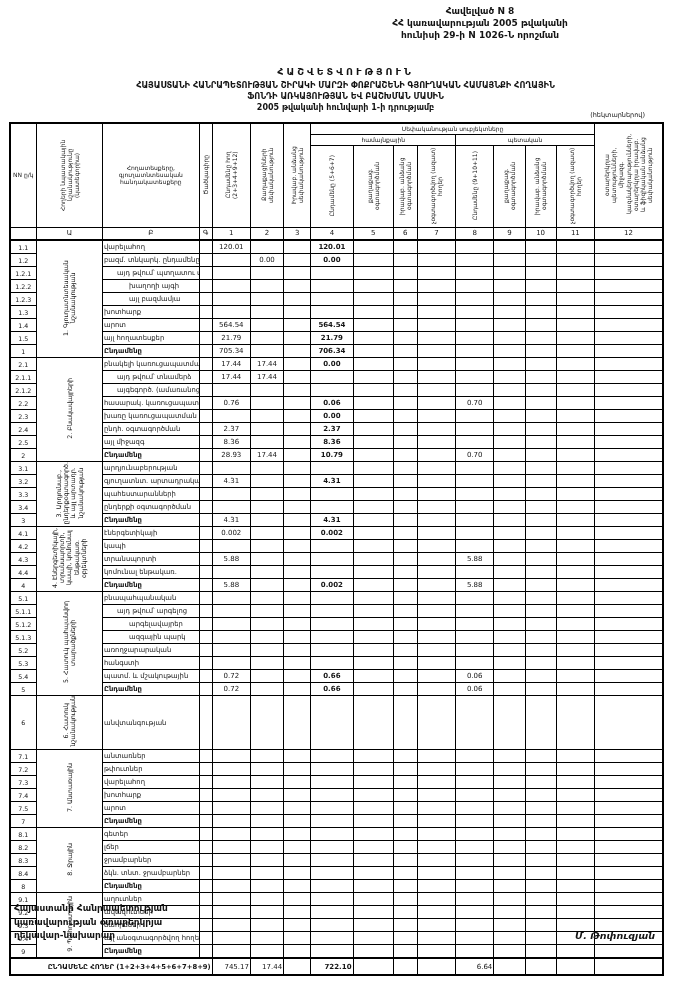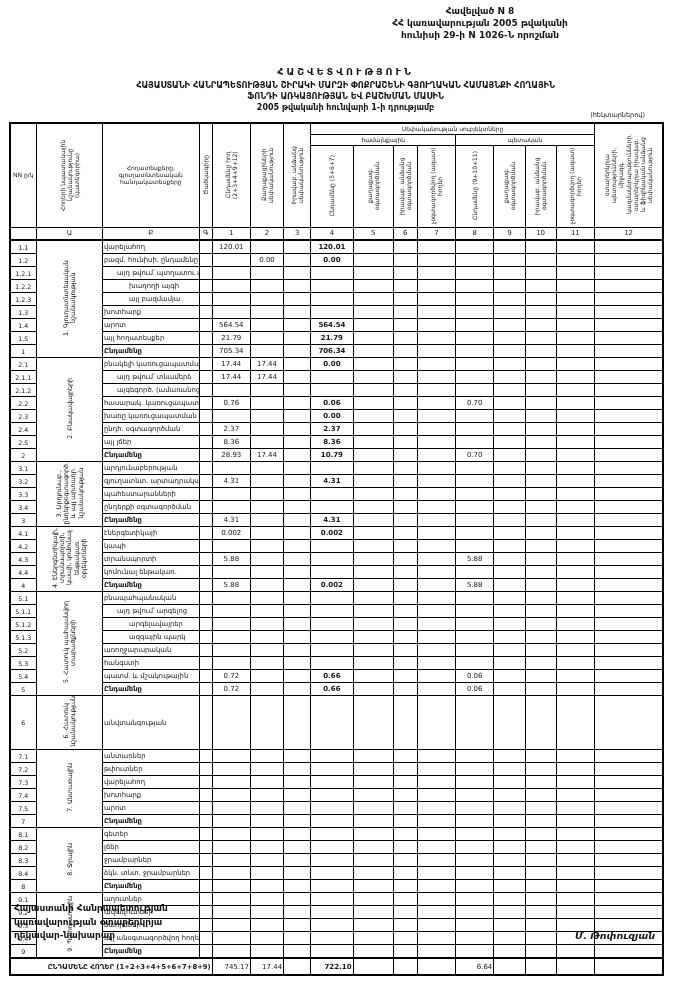--- a/index.html
+++ b/index.html
@@ -137,21 +137,21 @@
           <td class="v c6"></td>
           <td class="v c7"></td>
           <td class="v c8"></td>
           <td class="v c9"></td>
           <td class="v c10"></td>
           <td class="v c11"></td>
           <td class="v c12"></td>
         </tr>
         <tr>
           <td class="num">1.2</td>
-          <td class="lbl ind0">բազմ. հունիսի. ընդամենը</td>
+          <td class="lbl ind0">բազմ. տնկարկ. ընդամենը</td>
           <td class="code"></td>
           <td class="v c1"></td>
           <td class="v c2">0.00</td>
           <td class="v c3"></td>
           <td class="v c4">0.00</td>
           <td class="v c5"></td>
           <td class="v c6"></td>
           <td class="v c7"></td>
           <td class="v c8"></td>
           <td class="v c9"></td>
@@ -376,21 +376,21 @@
           <td class="v c6"></td>
           <td class="v c7"></td>
           <td class="v c8"></td>
           <td class="v c9"></td>
           <td class="v c10"></td>
           <td class="v c11"></td>
           <td class="v c12"></td>
         </tr>
         <tr>
           <td class="num">2.5</td>
-          <td class="lbl ind0">այլ լճեր</td>
+          <td class="lbl ind0">այլ միջազգ</td>
           <td class="code"></td>
           <td class="v c1">8.36</td>
           <td class="v c2"></td>
           <td class="v c3"></td>
           <td class="v c4">8.36</td>
           <td class="v c5"></td>
           <td class="v c6"></td>
           <td class="v c7"></td>
           <td class="v c8"></td>
           <td class="v c9"></td>

